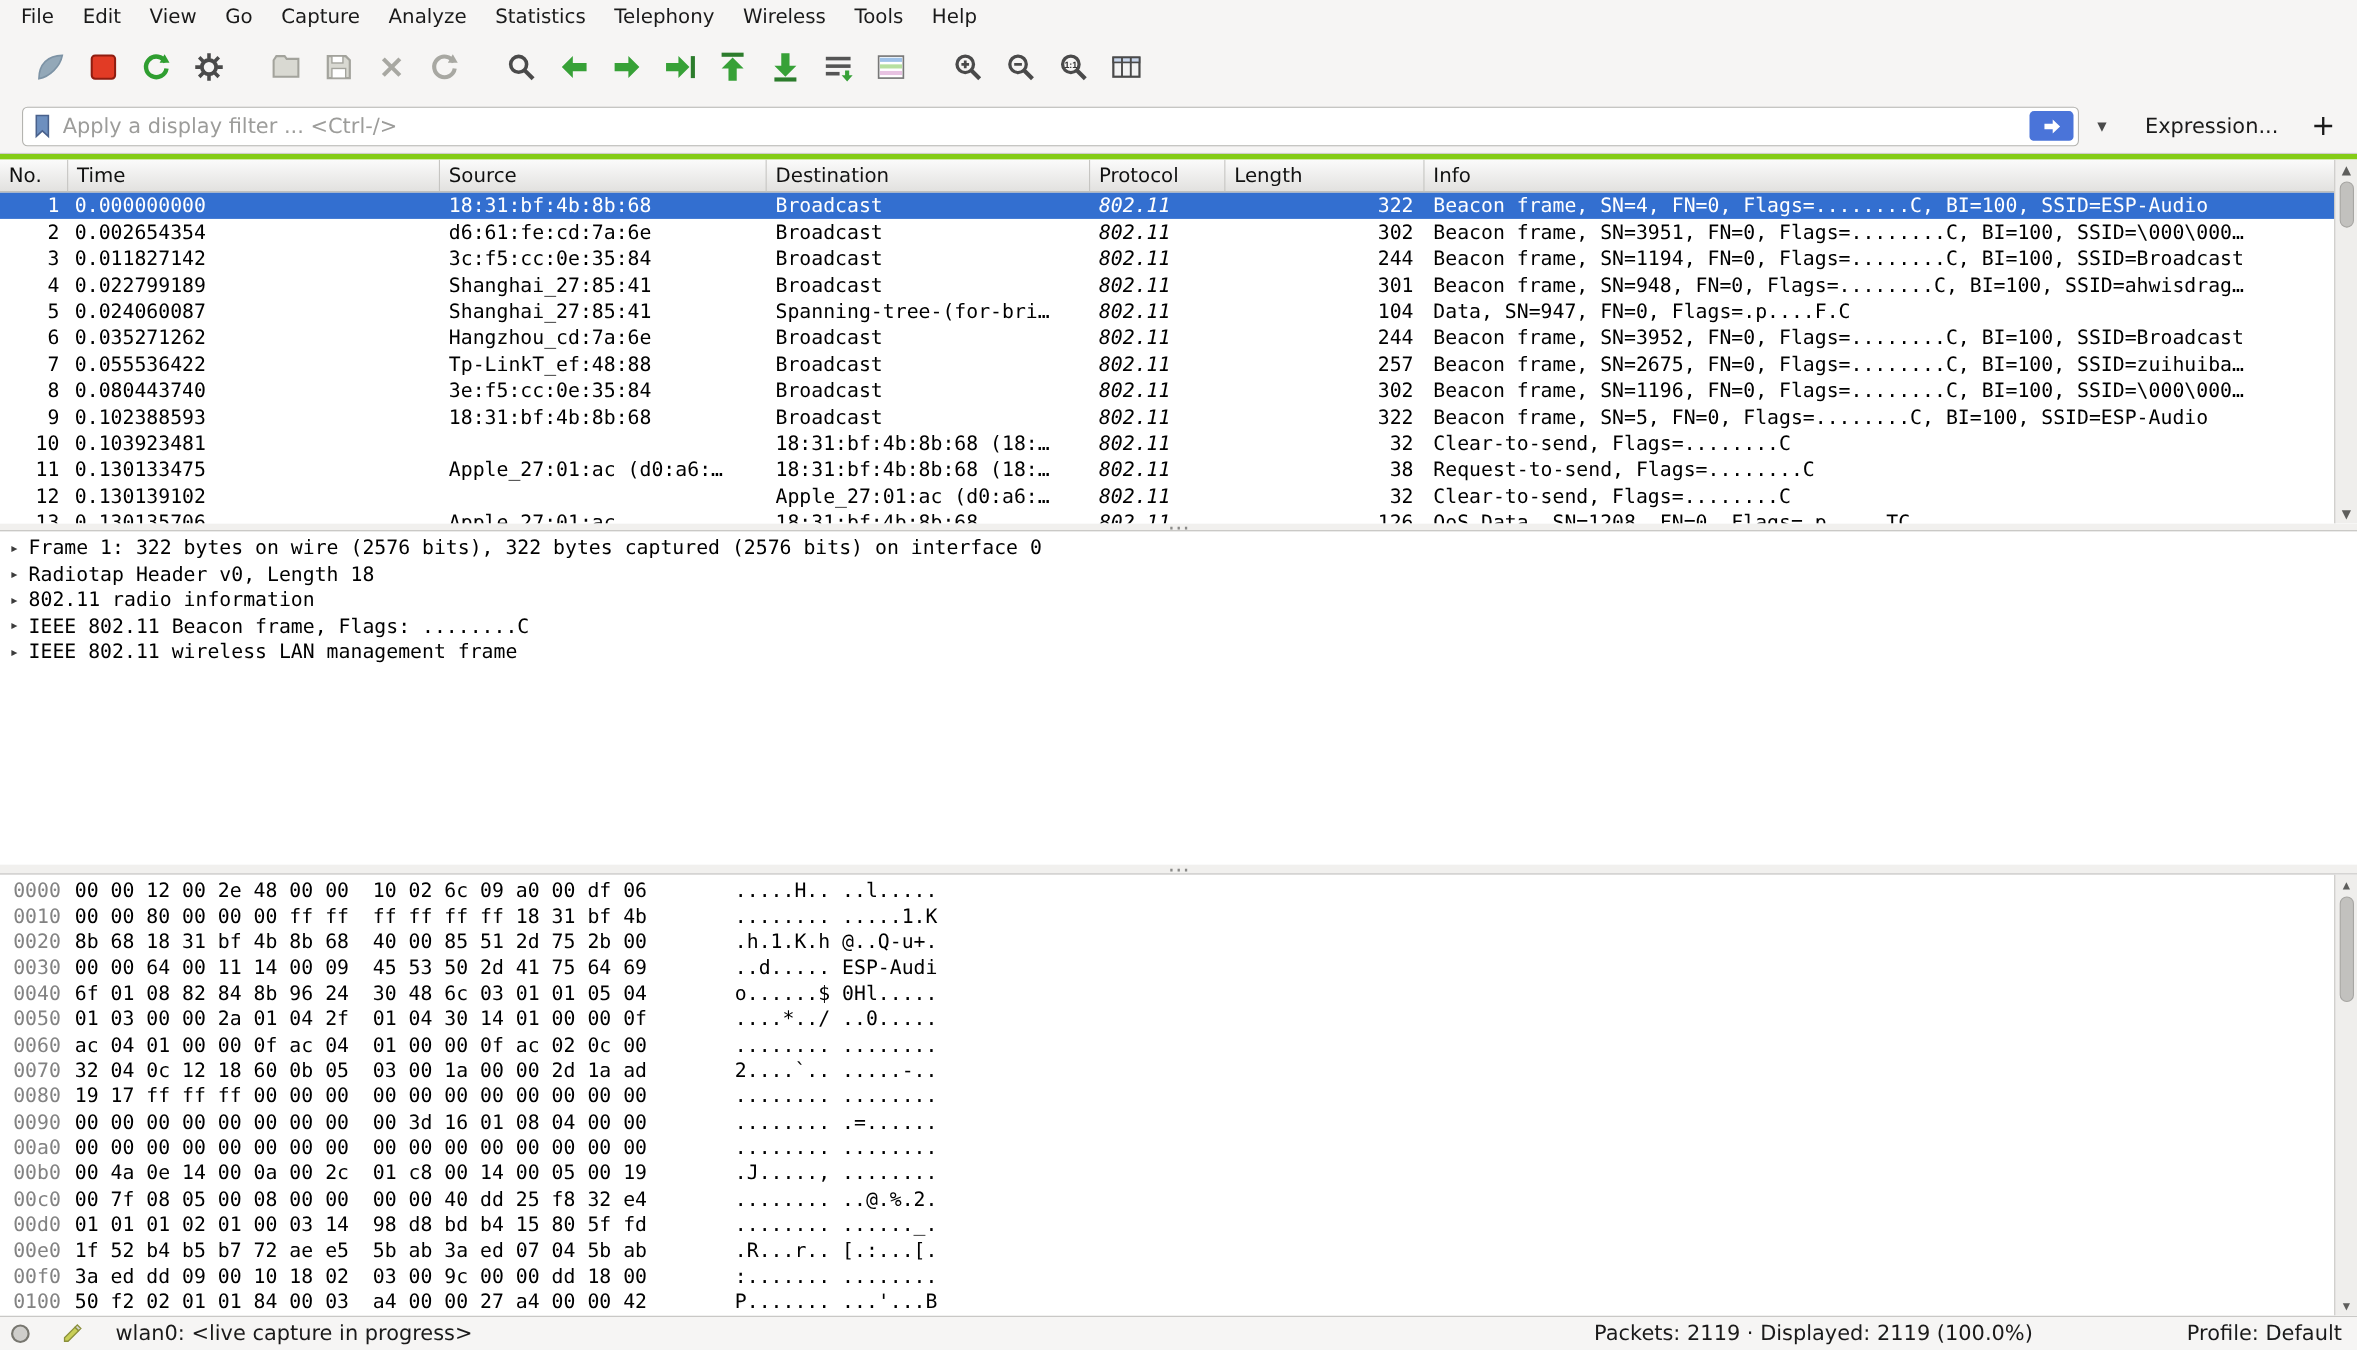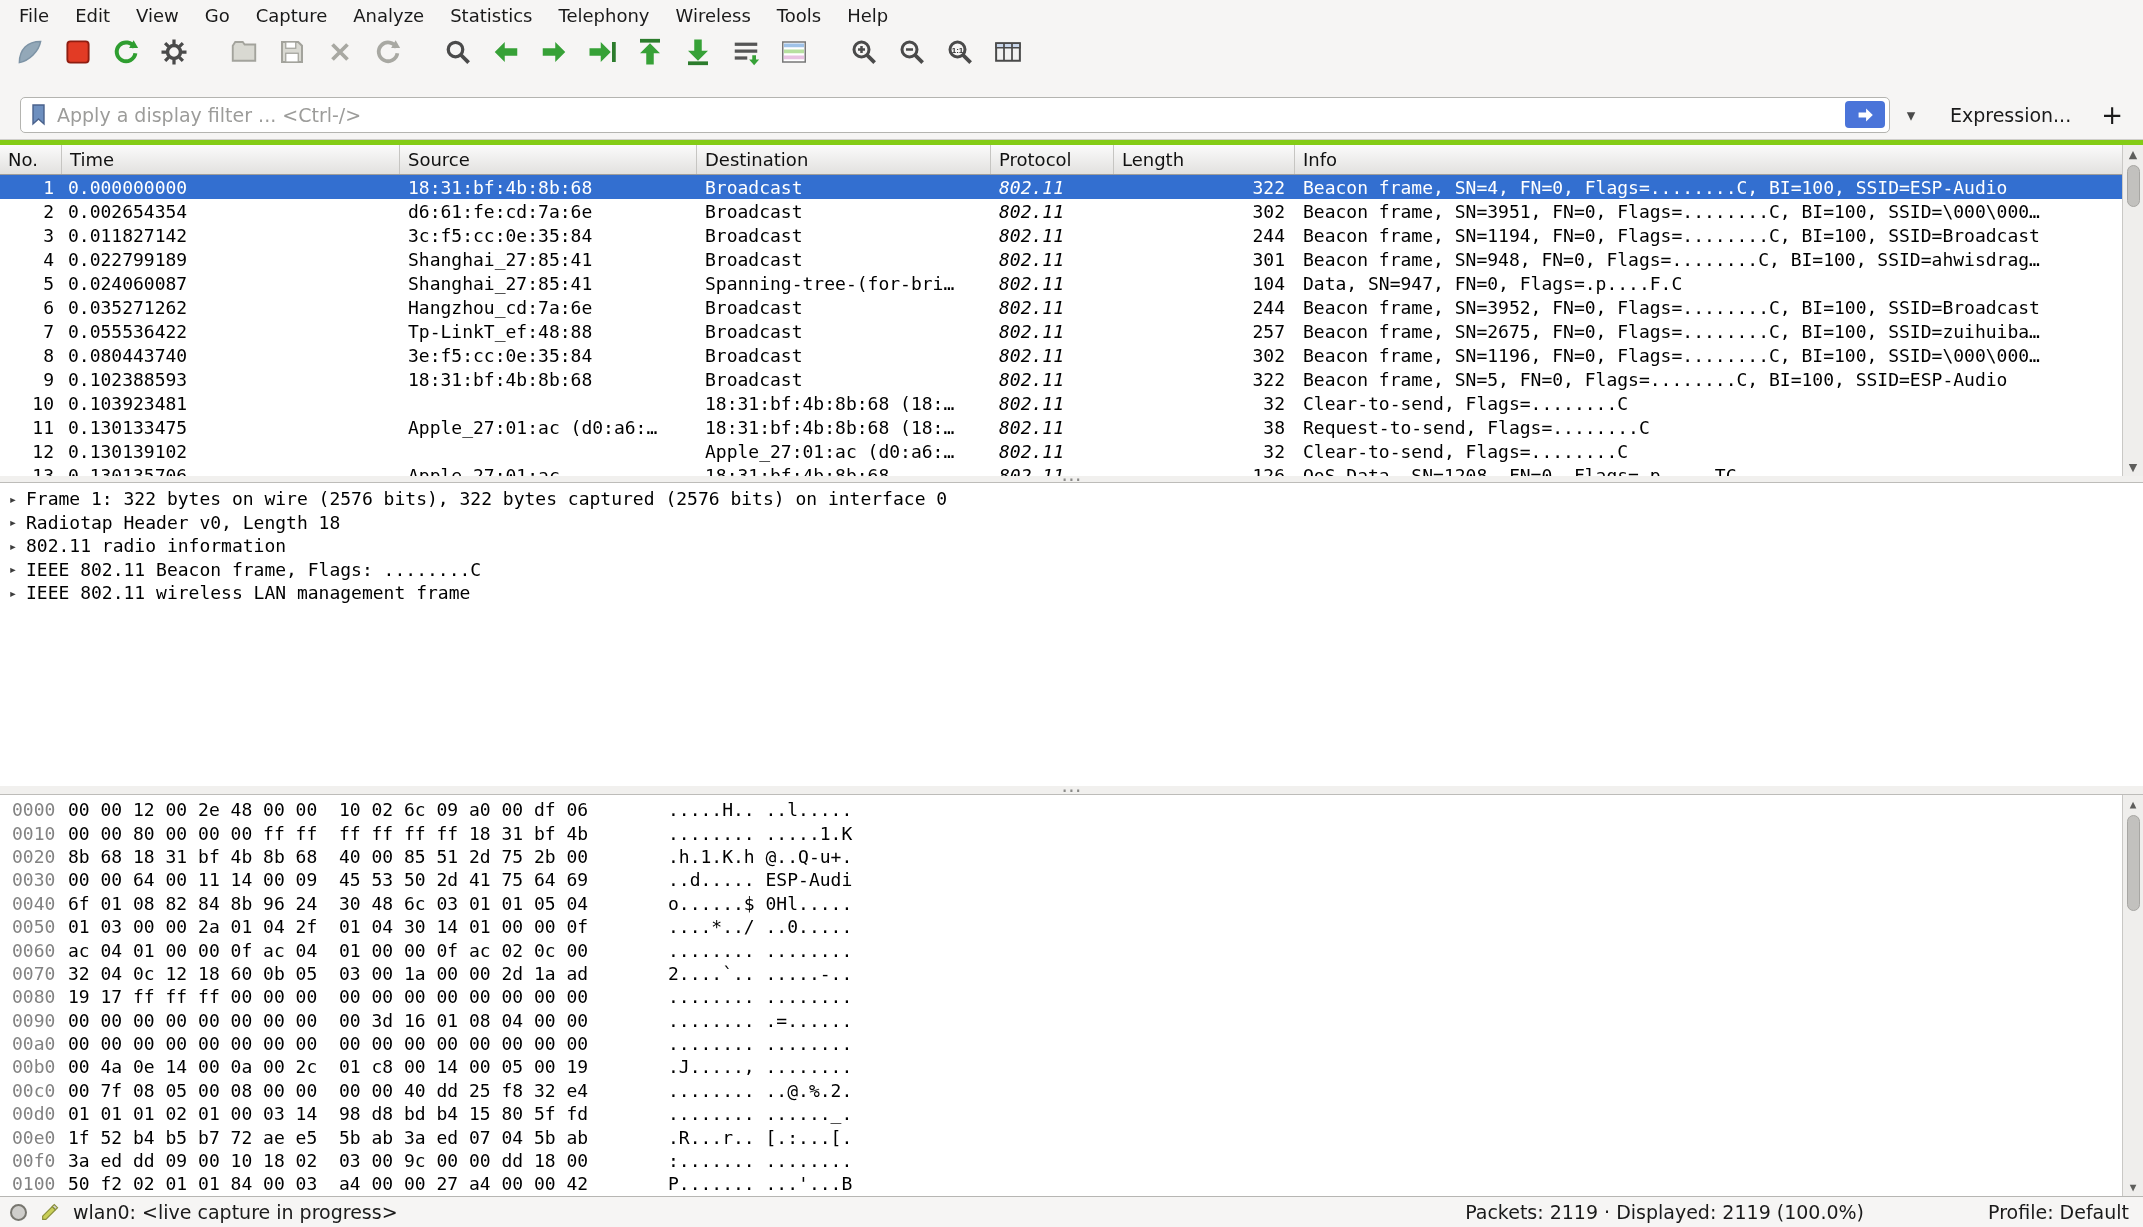--- a/index.html
+++ b/index.html
@@ -8,21 +8,21 @@
     font-family:"DejaVu Sans","Liberation Sans",sans-serif;
     background:#f6f5f4; color:#000; overflow:hidden; position:relative;
   }
   .app { display:flex; flex-direction:column; width:2143px; height:1227px; }
 
   
   .menubar { height:30px; display:flex; align-items:center; padding-left:6px; font-size:18px; color:#1a1a1a; }
   .mitem { padding:3px 13px; cursor:default; }
 
   
-  .toolbar { height:62px; display:flex; gap:4px; padding:0 8px; }
+  .toolbar { height:62px; display:flex; align-items:center; gap:4px; padding:0 24px; }
   .tbtn { width:44px; height:44px; display:flex; align-items:center; justify-content:center;
           background:transparent; border:none; border-radius:4px; }
   .tbtn svg { width:30px; height:30px; display:block; }
   .tsep { width:18px; height:1px; }
 
   
   .filterbar { height:48px; display:flex; align-items:center; padding:5px 10px 7px 20px; gap:8px;
                border-bottom:1px solid #cfcecb; }
   .filter-box { flex:1; height:36px; background:#fff; border:1px solid #b4b4b0; border-radius:5px;
                 display:flex; align-items:center; padding:0 4px 0 8px; gap:8px; }
@@ -87,21 +87,21 @@
   .vscroll { position:absolute; top:0; right:0; bottom:0; width:21px; background:#efeeec;
              border-left:1px solid #c9c8c5; display:flex; flex-direction:column; align-items:center; z-index:3; }
   .sarrow { height:18px; font-size:11px; color:#5e5e5c; display:flex; align-items:center; justify-content:center; flex:none; }
   .sarrow.down { margin-top:auto; }
   .sthumb { width:13px; background:#c2c1be; border:1px solid #a7a6a3; border-radius:7px; flex:none; }
   .sthumb.list { height:42px; margin-top:2px; }
   .sthumb.hex { height:96px; margin-top:2px; }
 
   
   .statusbar { height:31px; border-top:1px solid #b7b6b3; display:flex; align-items:center;
-               padding:0 14px 0 10px; gap:12px; font-size:19px; color:#1a1a1a; }
+               padding:0 14px 0 10px; gap:28px; font-size:19px; color:#1a1a1a; }
   .sb-dot { width:17px; height:17px; border-radius:50%; background:#cfcecb; border:2px solid #77766f; flex:none; }
   .sb-pencil svg { width:22px; height:22px; display:block; }
   .sb-packets { margin-left:auto; }
   .sb-profile { margin-left:112px; }
 </style>
 </head>
 <body>
 
 <div class="app">
 

